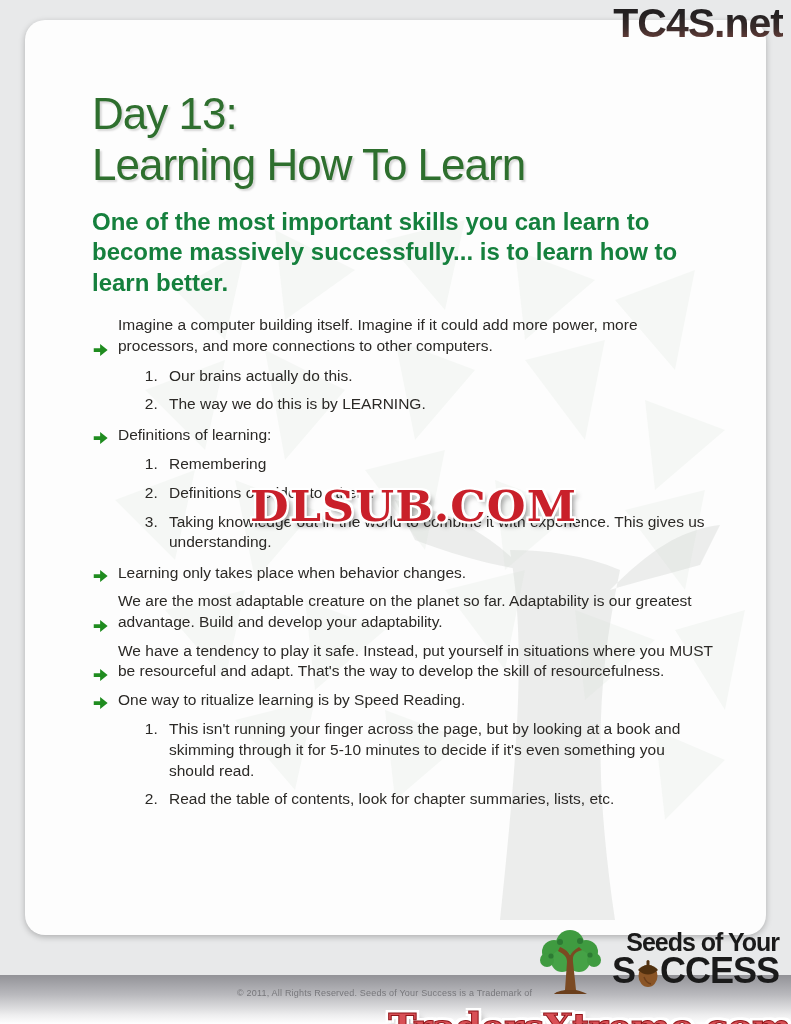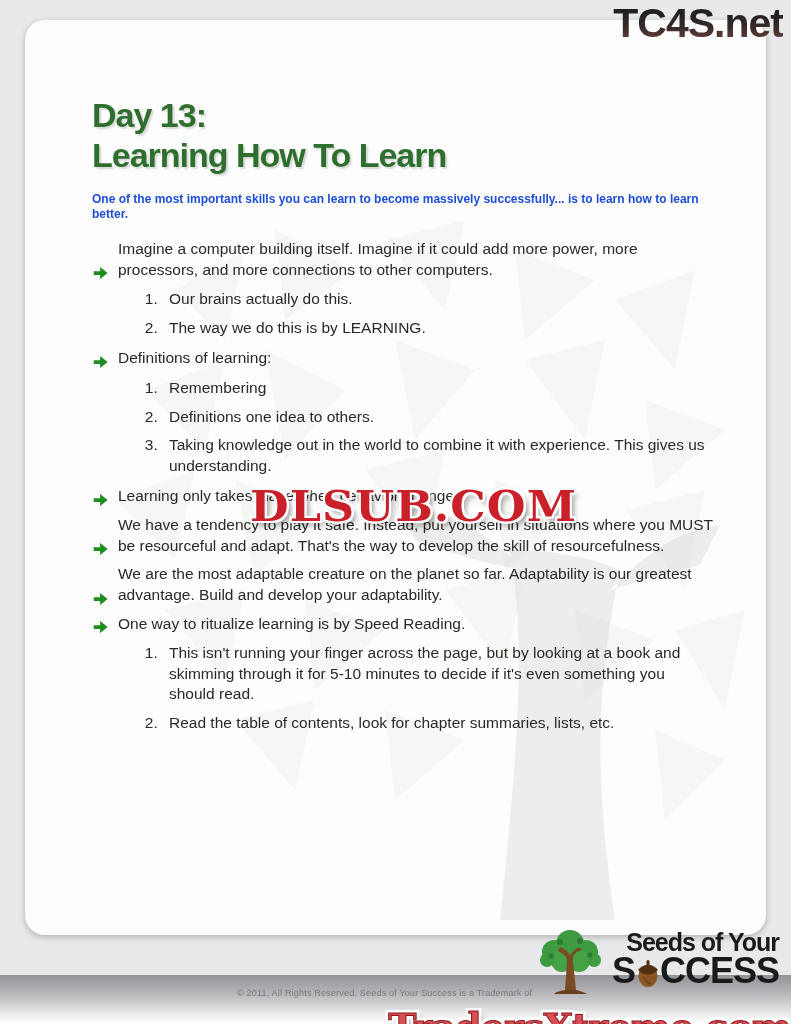--- a/index.html
+++ b/index.html
@@ -21,29 +21,29 @@
   .tree-bg{
     position:absolute;left:30px;top:190px;width:690px;height:730px;
     opacity:0.55;pointer-events:none;
   }
   .content{
     position:absolute;left:67px;top:68px;width:622px;z-index:2;
   }
 
   
   .title{
-    color:#2e6f2e;font-weight:bold;font-size:34px;line-height:1.17;
-    letter-spacing:-1px;margin:8px 0 16px 0;
+    color:#2e6f2e;font-weight:normal;font-size:44px;line-height:1.17;
+    letter-spacing:-1px;margin:0 0 16px 0;
     text-shadow:2px 2px 2px rgba(0,0,0,0.15);
   }
   .title span{display:block;}
 
   
   .intro{
-    font-weight:bold;color:#1d4ed8;font-size:12px;line-height:1.27;
+    font-weight:bold;color:#15803d;font-size:24px;line-height:1.27;
     margin:0 0 14px 0;
   }
 
   
   .bullets{margin-top:17px;}
   .bullet{margin-bottom:8px;}
   .brow{display:flex;align-items:flex-end;}
   .arrow{flex:0 0 15px;margin:3px 10px 0 1px;line-height:0;}
   .btext{
     font-size:15.5px;line-height:1.33;color:#2b2926;flex:1;
@@ -209,32 +209,32 @@
         </div>
 
 
         <div class="bullet">
           <div class="brow">
             <span class="arrow">
               <svg width="15" height="14" viewBox="0 0 20 18">
                   <path d="M1 6.5 h8.5 V1 l10 8 -10 8 v-5.5 H1 z" fill="#1f8c1f"></path>
                 </svg>
             </span>
+            <div class="btext">We are the most adaptable creature on the planet so far. Adaptability is our greatest advantage. Build and develop your adaptability.</div>
+          </div>
+        </div>
+
+        <div class="bullet">
+          <div class="brow">
+            <span class="arrow">
+              <svg width="15" height="14" viewBox="0 0 20 18">
+                  <path d="M1 6.5 h8.5 V1 l10 8 -10 8 v-5.5 H1 z" fill="#1f8c1f"></path>
+                </svg>
+            </span>
             <div class="btext">We have a tendency to play it safe. Instead, put yourself in situations where you MUST be resourceful and adapt. That's the way to develop the skill of resourcefulness.</div>
-          </div>
-        </div>
-
-        <div class="bullet">
-          <div class="brow">
-            <span class="arrow">
-              <svg width="15" height="14" viewBox="0 0 20 18">
-                  <path d="M1 6.5 h8.5 V1 l10 8 -10 8 v-5.5 H1 z" fill="#1f8c1f"></path>
-                </svg>
-            </span>
-            <div class="btext">We are the most adaptable creature on the planet so far. Adaptability is our greatest advantage. Build and develop your adaptability.</div>
           </div>
         </div>
 
         <div class="bullet">
           <div class="brow">
             <span class="arrow">
               <svg width="15" height="14" viewBox="0 0 20 18">
                   <path d="M1 6.5 h8.5 V1 l10 8 -10 8 v-5.5 H1 z" fill="#1f8c1f"></path>
                 </svg>
             </span>

